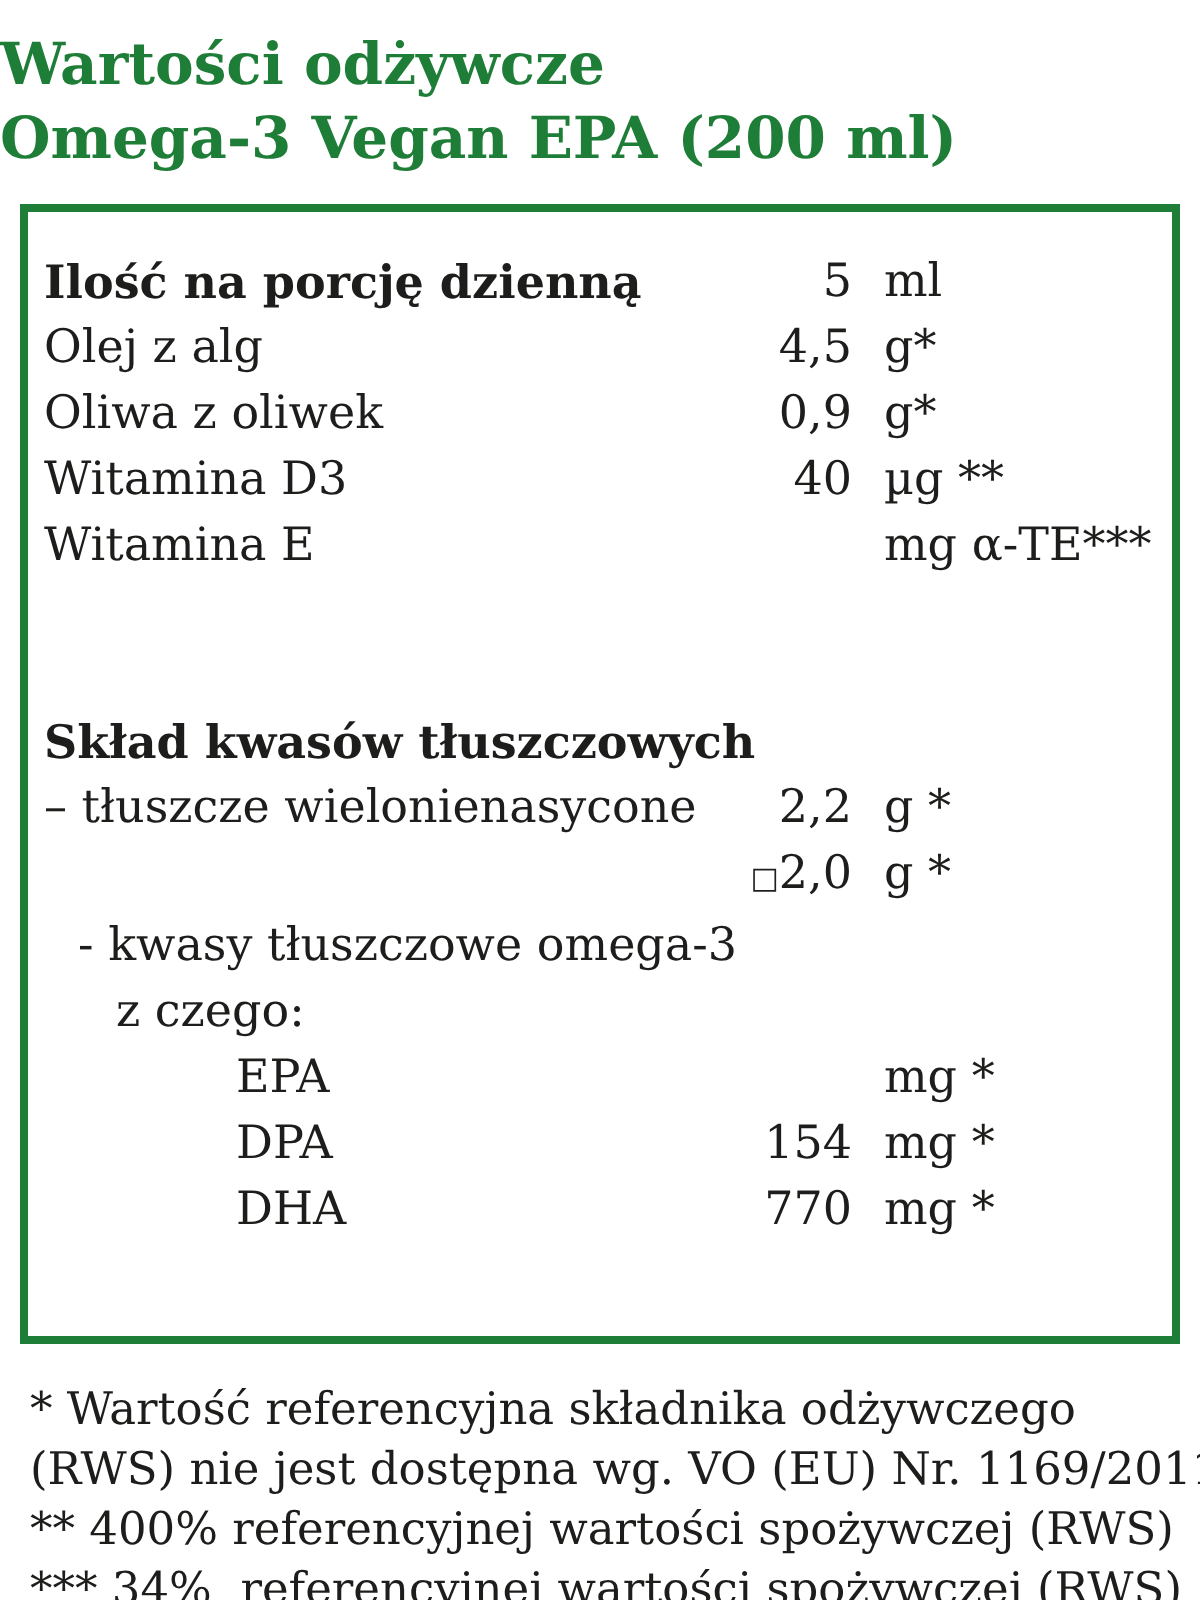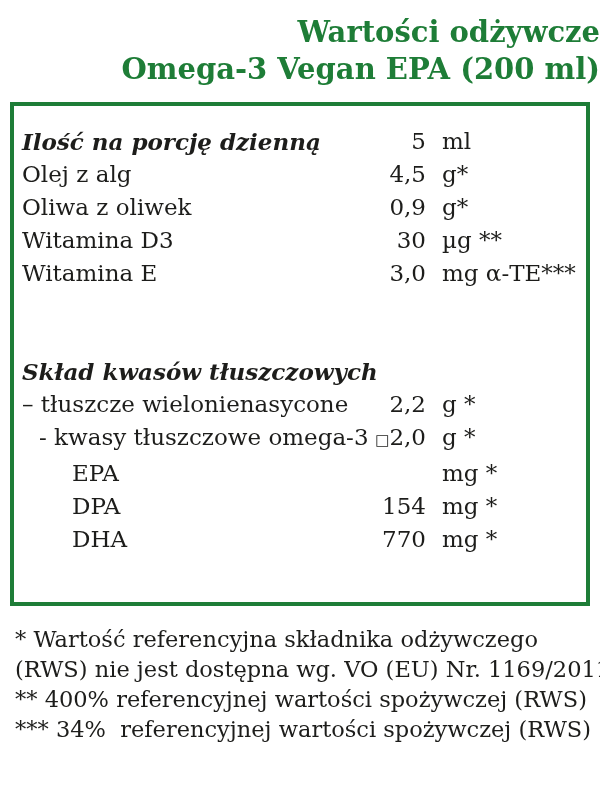--- a/index.html
+++ b/index.html
@@ -9,21 +9,21 @@
   }
   body {
     width: 600px;
     height: 800px;
     font-family: "DejaVu Serif", serif;
     color: #1d1d1b;
     overflow: hidden;
   }
   .header {
     padding-top: 14px;
-    text-align: right;
+    text-align: left;
   }
   .title-line {
     color: #1E7D37;
     font-weight: bold;
     font-size: 29px;
     line-height: 37px;
     white-space: nowrap;
   }
   .nutrition-box {
     margin: 14px 10px 0 10px;
@@ -49,28 +49,27 @@
     white-space: nowrap;
   }
   .row .unit {
     width: 160px;
     padding-left: 16px;
     box-sizing: border-box;
     white-space: nowrap;
   }
   .row.bold .label {
     font-weight: bold;
-    font-style: italic;
   }
   .row.section-gap {
     margin-top: 65px;
   }
-  .row.ind1 .label { padding-left: 25px; }
+  .row.ind1 .label { padding-left: 25px; margin-top: 36px; }
   .row.ind2 .label { padding-left: 44px; }
-  .row.ind3 .label { padding-left: 58px; }
+  .row.ind3 .label { padding-left: 104px; }
   .prefix {
     font-size: 15px;
   }
   .footnotes {
     margin: 18px 0 16px 15px;
     font-size: 22.5px;
     line-height: 30px;
   }
   .footnote-line {
     white-space: pre;
@@ -99,27 +98,26 @@
   </div>
 
   <div class="row">
     <span class="label">Oliwa z oliwek</span>
     <span class="value">0,9</span>
     <span class="unit">g*</span>
   </div>
 
   <div class="row">
     <span class="label">Witamina D3</span>
-    <span class="value">30</span>
+    <span class="value">40</span>
     <span class="unit">µg **</span>
   </div>
 
   <div class="row">
     <span class="label">Witamina E</span>
-    <span class="value">3,0</span>
     <span class="unit">mg α-TE***</span>
   </div>
 
   <div class="row bold section-gap">
     <span class="label">Skład kwasów tłuszczowych</span>
     <span class="value"></span>
     <span class="unit"></span>
   </div>
 
   <div class="row">
@@ -128,20 +126,21 @@
     <span class="unit">g *</span>
   </div>
 
   <div class="row ind1">
     <span class="label">- kwasy tłuszczowe omega-3</span>
     <span class="value"><span class="prefix">□</span><span>2,0</span></span>
     <span class="unit">g *</span>
   </div>
 
   <div class="row ind2">
+    <span class="label">z czego:</span>
     <span class="value"></span>
     <span class="unit"></span>
   </div>
 
   <div class="row ind3">
     <span class="label">EPA</span>
     <span class="unit">mg *</span>
   </div>
 
   <div class="row ind3">

